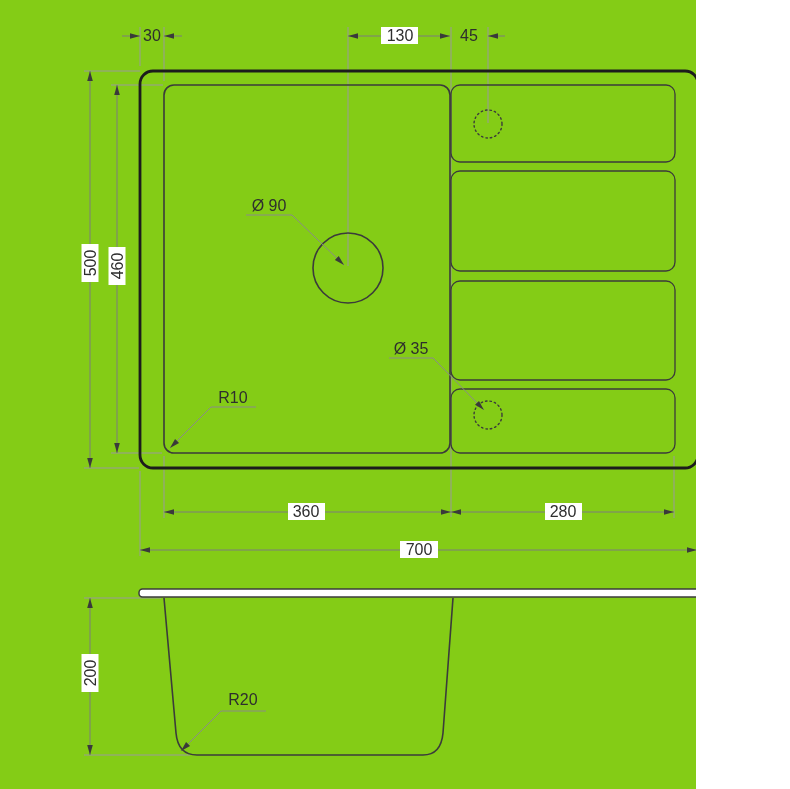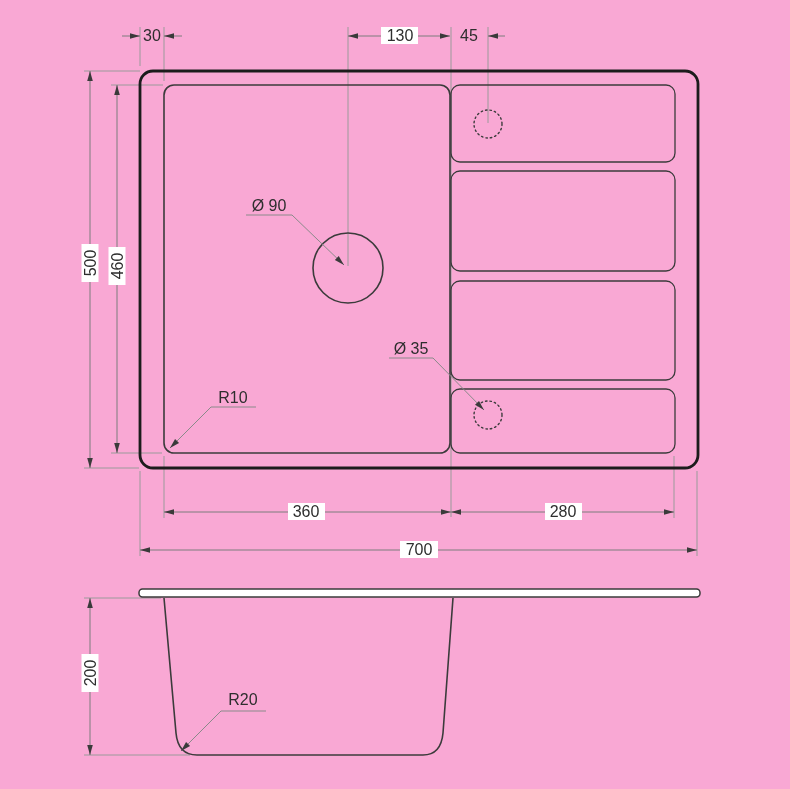--- a/index.html
+++ b/index.html
@@ -1,16 +1,16 @@
 <!DOCTYPE html>
 <html><head>
 <meta charset="utf-8">
 <style>
   html,body{margin:0;padding:0;background:#ffffff;}
-  .sheet{position:relative;width:790px;height:789px;background:#f9a8d4;overflow:hidden;}
+  .sheet{position:relative;width:696px;height:789px;background:#84cc16;overflow:hidden;}
   svg{display:block;}
   svg text{font-family:"Liberation Sans","DejaVu Sans",sans-serif;font-size:16px;fill:#2e2e2e;}
   .oline{stroke:#1c1c1c;stroke-width:2.8;fill:none;stroke-linejoin:round;}
   .mline{stroke:#3b3b3b;stroke-width:1.6;fill:none;}
   .tline{stroke:#3b3b3b;stroke-width:1.3;fill:none;}
   .ext{stroke:#9a9a9a;stroke-width:1;fill:none;}
   .dim{stroke:#7d7d7d;stroke-width:1;fill:none;}
   .lead{stroke:#8a8a8a;stroke-width:1;fill:none;}
   .dot{stroke:#3b3b3b;stroke-width:1.4;fill:none;stroke-dasharray:1.5 3;stroke-linecap:round;}
   .tbg{fill:#ffffff;stroke:none;}

